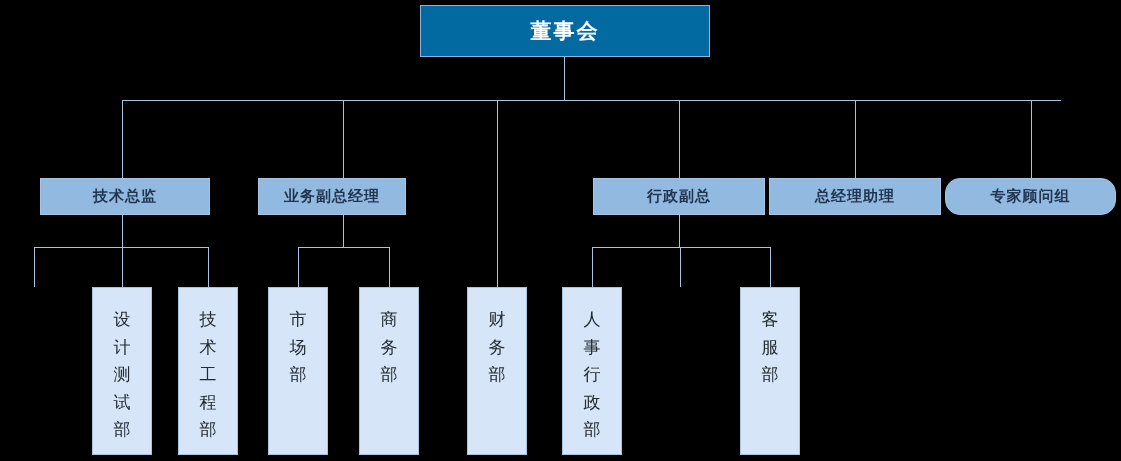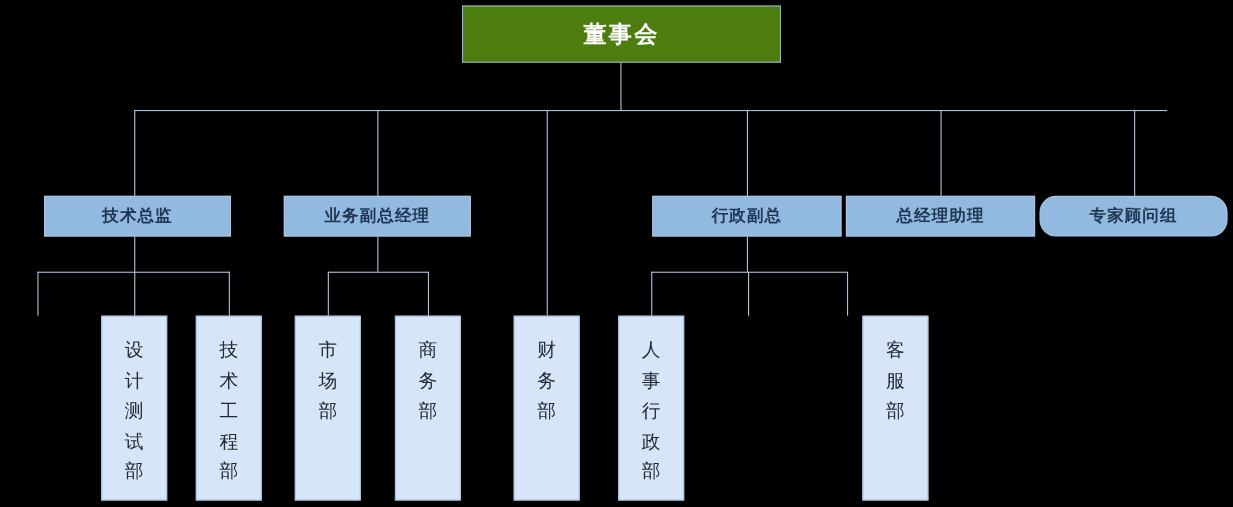--- a/index.html
+++ b/index.html
@@ -3,21 +3,21 @@
 <meta charset="utf-8">
 <style>
   html,body{margin:0;padding:0;background:#000;}
   #chart{position:relative;width:1121px;height:461px;background:#000;
          font-family:"DejaVu Sans","Liberation Sans",sans-serif;overflow:hidden;}
 
   
   .node{position:absolute;box-sizing:border-box;display:flex;
         align-items:center;justify-content:center;text-align:center;}
 
-  .lvl1{background:#4d7c0f;border:1px solid #8FB4DA;color:#FFFFFF;
+  .lvl1{background:#0369a1;border:1px solid #8FB4DA;color:#FFFFFF;
         font-weight:bold;font-size:21px;letter-spacing:2px;}
 
   .lvl2{background:#92B9DF;border:1px solid #A8C4E0;color:#1F3552;
         font-weight:bold;font-size:15px;letter-spacing:1px;}
 
   .lvl3{background:#D6E5F7;border:1px solid #A8C4E0;color:#222A33;
         font-weight:normal;font-size:17px;line-height:1.62;
         align-items:flex-start;padding-top:18px;letter-spacing:0px;}
   .lvl3 .vtext{display:block;width:1em;margin:0 auto;word-break:break-all;}
 
@@ -60,21 +60,21 @@
   <div class="ln vln" style="left:680px;top:247px;height:40px;"></div>
   <div class="ln vln" style="left:770px;top:247px;height:40px;"></div>
 
   <div class="node lvl1" style="left:420px;top:5px;width:290px;height:52px;">
     <span>董事会</span>
   </div>
 
   <div class="node lvl2" style="left:40px;top:178px;width:170px;height:37px;">
     <span>技术总监</span>
   </div>
-  <div class="node lvl2" style="left:258px;top:178px;width:170px;height:37px;">
+  <div class="node lvl2" style="left:258px;top:178px;width:148px;height:37px;">
     <span>业务副总经理</span>
   </div>
   <div class="node lvl2" style="left:593px;top:178px;width:172px;height:37px;">
     <span>行政副总</span>
   </div>
   <div class="node lvl2" style="left:769px;top:178px;width:172px;height:37px;">
     <span>总经理助理</span>
   </div>
   <div class="node lvl2" style="left:945px;top:178px;width:171px;height:37px;border-radius:15px;">
     <span>专家顾问组</span>
@@ -91,17 +91,17 @@
   </div>
   <div class="node lvl3" style="left:359px;top:287px;width:60px;height:168px;">
     <span class="vtext">商务部</span>
   </div>
   <div class="node lvl3" style="left:467px;top:287px;width:60px;height:168px;">
     <span class="vtext">财务部</span>
   </div>
   <div class="node lvl3" style="left:562px;top:287px;width:60px;height:168px;">
     <span class="vtext">人事行政部</span>
   </div>
-  <div class="node lvl3" style="left:740px;top:287px;width:60px;height:168px;margin-left:44px;">
+  <div class="node lvl3" style="left:740px;top:287px;width:60px;height:168px;">
     <span class="vtext">客服部</span>
   </div>
 
 </div>
 
 </body></html>

